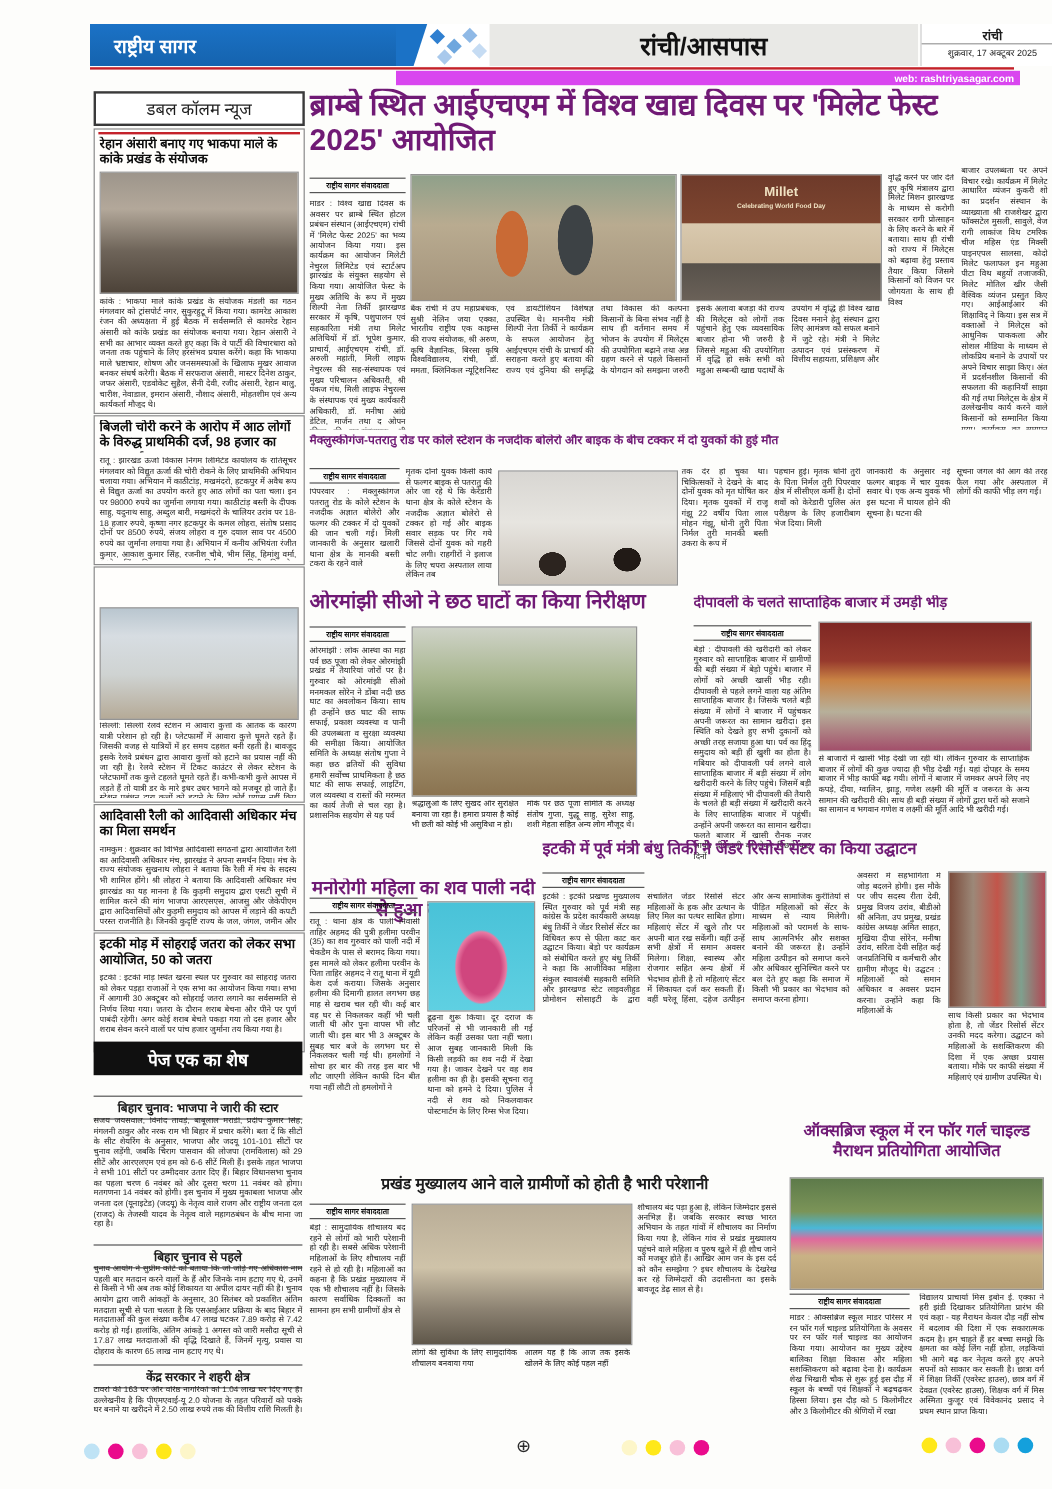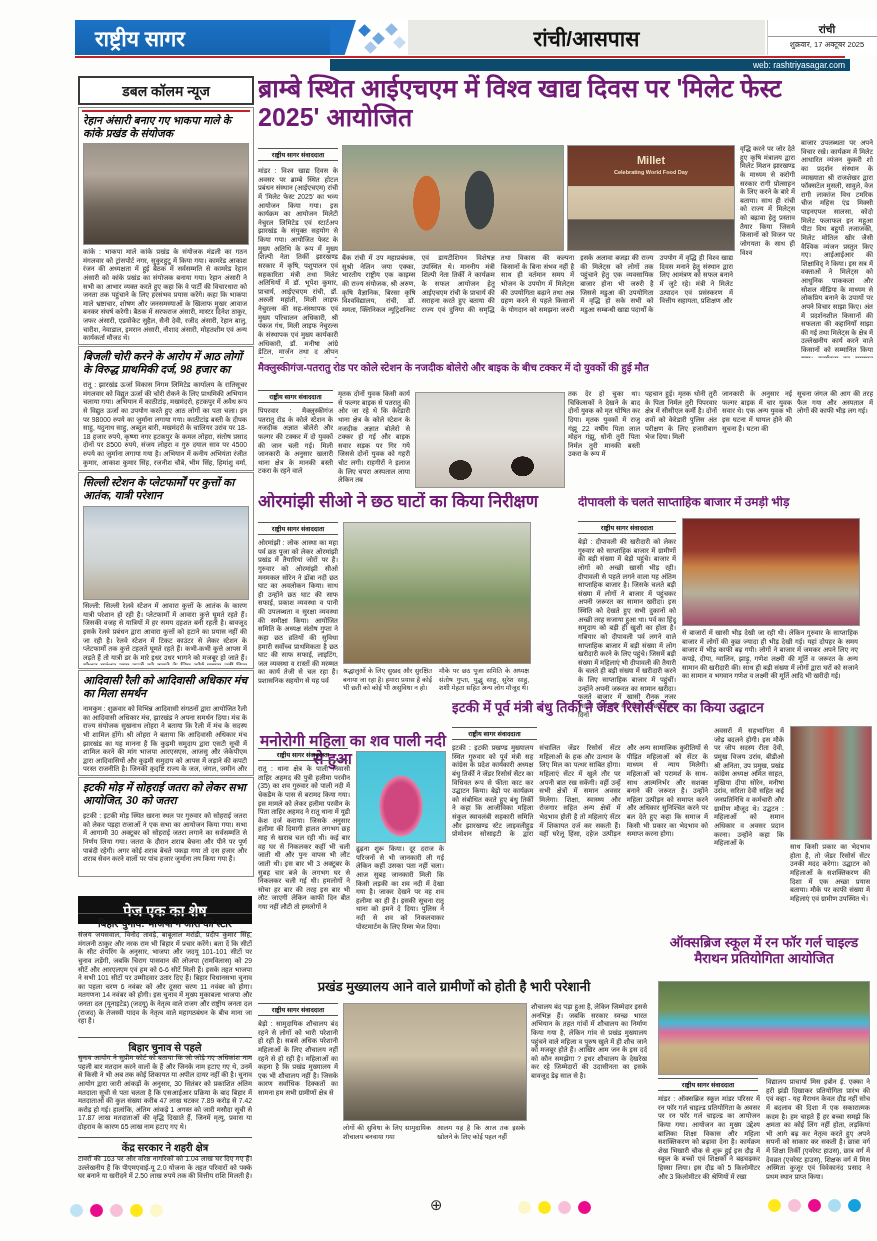--- a/index.html
+++ b/index.html
@@ -8,31 +8,31 @@
   .abs{position:absolute;}
   .body-text{font-size:6.8px;line-height:1.27;text-align:justify;color:#222;overflow:hidden;}
   .headline{font-weight:bold;color:#701a75;line-height:1.15;overflow:hidden;}
   .byline{font-size:6.4px;font-weight:bold;text-align:center;color:#111;
           border-top:1px solid #555;border-bottom:1px solid #555;padding:1px 0;overflow:hidden;white-space:nowrap;}
   .boxed{border:1px solid #8a8a8a;background:#fffefc;}
   .photo{position:absolute;border:1px solid #949494;overflow:hidden;}
   .caption{font-size:6.6px;line-height:1.3;text-align:justify;color:#222;overflow:hidden;}
   
   .masthead{background:linear-gradient(180deg,#1b72c6,#1563ae);color:#fff;font-weight:bold;
-            font-size:21px;display:flex;align-items:center;padding-left:20px;}
+            font-size:16px;display:flex;align-items:center;padding-left:20px;}
   .slant{background:#fff;position:relative;overflow:hidden;}
   .diamond{width:9px;height:9px;transform:rotate(45deg);display:inline-block;margin:2px;}
   .center-band{background:#e9e9e6;display:flex;align-items:center;justify-content:center;
                font-weight:bold;font-size:21px;color:#111;}
-  .web-bar{background:#0c4a6e;color:#fff;font-weight:normal;font-size:8.5px;display:flex;
+  .web-bar{background:#d946ef;color:#fff;font-weight:bold;font-size:8.5px;display:flex;
            align-items:center;justify-content:flex-end;padding-right:5px;}
   
-  .col-box-title{border:2px solid #3a3a3a;font-weight:bold;font-size:14px;text-align:center;
+  .col-box-title{border:2px solid #3a3a3a;font-weight:normal;font-size:14px;text-align:center;
                  padding:3px 0;background:#fff;}
-  .l-headline{font-size:10.8px;font-weight:bold;line-height:1.25;color:#0c0c0c;overflow:hidden;font-style:italic;}
+  .l-headline{font-size:10.8px;font-weight:bold;line-height:1.25;color:#0c0c0c;overflow:hidden;}
   .black-band{background:#101010;color:#fff;font-weight:bold;font-size:14.5px;text-align:center;
               padding:4px 0;}
   .subhead-box{border-top:1px solid #555;border-bottom:1px solid #555;font-weight:bold;
                font-size:10px;text-align:center;padding:2px 0;overflow:hidden;}
   
   .ph-cpim{background:linear-gradient(180deg,#9d958b 0%,#b3a89a 30%,#6e6459 65%,#4c4238 100%);}
   .ph-station{background:linear-gradient(180deg,#b9c6cf 0%,#d7dde2 25%,#cfd3d2 60%,#b5aa97 100%),
               linear-gradient(90deg,#8e9aa4,#8e9aa4);}
   .ph-handshake{background:
       radial-gradient(22px 45px at 38% 55%,#c96a35 60%,transparent 62%),
@@ -95,36 +95,35 @@
     <div class="photo ph-cpim" style="left:4px;top:35px;width:164px;height:100px;"></div>
     <div class="body-text" style="position:absolute;left:4px;top:140px;width:164px;height:92px;">कांके : भाकपा माले कांके प्रखंड के संयोजक मंडली का गठन मंगलवार को ट्रांसपोर्ट नगर, सुकुरहुटू में किया गया। कामरेड आकाश रंजन की अध्यक्षता में हुई बैठक में सर्वसम्मति से कामरेड रेहान अंसारी को कांके प्रखंड का संयोजक बनाया गया। रेहान अंसारी ने सभी का आभार व्यक्त करते हुए कहा कि वे पार्टी की विचारधारा को जनता तक पहुंचाने के लिए हरसंभव प्रयास करेंगे। कहा कि भाकपा माले भ्रष्टाचार, शोषण और जनसमस्याओं के खिलाफ मुखर आवाज बनकर संघर्ष करेगी। बैठक में सरफराज अंसारी, मास्टर दिनेश ठाकुर, जफर अंसारी, एडवोकेट सुहैल, सैनी देवी, रजीद अंसारी, रेहान बालु, चारीश, नेवाडाल, इमरान अंसारी, नौशाद अंसारी, मोहतशीम एवं अन्य कार्यकर्ता मौजूद थे।</div>
   </div>
 
   <div class="abs boxed" style="left:78px;top:346px;width:174px;height:123px;">
     <div class="l-headline" style="margin:3px 4px;height:27px;">बिजली चोरी करने के आरोप में आठ लोगों के विरुद्ध प्राथमिकी दर्ज, 98 हजार का लगा जुर्माना</div>
     <div class="body-text" style="position:absolute;left:4px;top:34px;width:164px;height:86px;">रातू : झारखंड ऊर्जा विकास निगम लिमिटेड कार्यालय के रातिसूचर मंगलवार को विद्युत ऊर्जा की चोरी रोकने के लिए प्राथमिकी अभियान चलाया गया। अभियान में काठीटांड़, मखमंदरो, हटकपुर में अवैध रूप से विद्युत ऊर्जा का उपयोग करते हुए आठ लोगों का पता चला। इन पर 98000 रुपये का जुर्माना लगाया गया। काठीटांड़ बस्ती के दीपक साहु, यदुनाथ साहु, अब्दुल बारी, मखमंदरो के चालियर उरांव पर 18-18 हजार रुपये, कृष्णा नगर हटकपुर के कमल लोहरा, संतोष प्रसाद दोनों पर 8500 रुपये, संजय लोहरा व गुरु दयाल साव पर 4500 रुपये का जुर्माना लगाया गया है। अभियान में कनीय अभियंता रंजीत कुमार, आकाश कुमार सिंह, रजनीश चौबे, भीम सिंह, हिमांशु वर्मा, अशोक सिंह, विजय प्रसाद गुप्ता, निर्मल रजक, दिलीप किस्कोट्टा शामिल थे।</div>
   </div>
 
   <div class="abs boxed" style="left:78px;top:472px;width:174px;height:195px;">
-    <div class="l-headline" style="margin:3px 4px;height:27px;">सिल्ली स्टेशन के प्लेटफार्मों पर कुत्तों का आतंक, यात्री परेशान</div>
     <div class="photo ph-station" style="left:4px;top:33px;width:164px;height:92px;"></div>
     <div class="body-text" style="position:absolute;left:4px;top:129px;width:164px;height:63px;">सिल्ली: सिल्ली रेलवे स्टेशन में आवारा कुत्तों के आतंक के कारण यात्री परेशान हो रही है। प्लेटफार्मों में आवारा कुत्ते घूमते रहते हैं। जिसकी वजह से यात्रियों में हर समय दहशत बनी रहती है। बावजूद इसके रेलवे प्रबंधन द्वारा आवारा कुत्तों को हटाने का प्रयास नहीं की जा रही है। रेलवे स्टेशन में टिकट काउंटर से लेकर स्टेशन के प्लेटफार्मों तक कुत्ते टहलते घूमते रहते हैं। कभी-कभी कुत्ते आपस में लड़ते हैं तो यात्री डर के मारे इधर उधर भागने को मजबूर हो जाते हैं। स्टेशन प्रबंधन द्वारा कुत्तों को हटाने के लिए कोई प्रयास नहीं किए जाने पर यात्रियों में रोष है। स्टेशन प्रबंधक निखिल कुमार महतो से पूछे जाने पर उन्होंने कहा कि कई बार हटाने का प्रयास किया गया है परंतु फिर से वापस आ जाते हैं।</div>
   </div>
 
   <div class="abs boxed" style="left:78px;top:670px;width:174px;height:104px;">
     <div class="l-headline" style="margin:3px 4px;height:27px;">आदिवासी रैली को आदिवासी अधिकार मंच का मिला समर्थन</div>
     <div class="body-text" style="position:absolute;left:4px;top:34px;width:164px;height:67px;">नामकुम : शुक्रवार को विभिन्न आदिवासी संगठनों द्वारा आयोजित रैली का आदिवासी अधिकार मंच, झारखंड ने अपना समर्थन दिया। मंच के राज्य संयोजक सुखनाथ लोहरा ने बताया कि रैली में मंच के सदस्य भी शामिल होंगे। श्री लोहरा ने बताया कि आदिवासी अधिकार मंच झारखंड का यह मानना है कि कुड़मी समुदाय द्वारा एसटी सूची में शामिल करने की मांग भाजपा आरएसएस, आजसु और जेकेपीएम द्वारा आदिवासियों और कुड़मी समुदाय को आपस में लड़ाने की कपटी परस्त राजनीति है। जिनकी कुदृष्टि राज्य के जल, जंगल, जमीन और खनिज पर है और मंच इसके खिलाफ संघर्ष जारी रखेगा।</div>
   </div>
 
   <div class="abs boxed" style="left:78px;top:777px;width:174px;height:98px;">
-    <div class="l-headline" style="margin:3px 4px;height:27px;">इटकी मोड़ में सोहराई जतरा को लेकर सभा आयोजित, 30 को जतरा</div>
+    <div class="l-headline" style="margin:3px 4px;height:27px;">इटकी मोड़ में सोहराई जतरा को लेकर सभा आयोजित, 50 को जतरा</div>
     <div class="body-text" style="position:absolute;left:4px;top:34px;width:164px;height:60px;">इटकी : इटकी मोड़ स्थित खरना स्थल पर गुरुवार को सोहराई जतरा को लेकर पड़हा राजाओं ने एक सभा का आयोजन किया गया। सभा में आगामी 30 अक्टूबर को सोहराई जतरा लगाने का सर्वसम्मति से निर्णय लिया गया। जतरा के दौरान शराब बेचना और पीने पर पूर्ण पाबंदी रहेगी। अगर कोई शराब बेचते पकड़ा गया तो दस हजार और शराब सेवन करने वालों पर पांच हजार जुर्माना तय किया गया है।</div>
   </div>
 
-  <div class="abs black-band" style="left:78px;top:896px;width:174px;">
+  <div class="abs black-band" style="left:78px;top:868px;width:174px;">
     <span>पेज एक का शेष</span>
   </div>
   <div class="abs subhead-box" style="left:78px;top:913px;width:174px;">
     <span>बिहार चुनाव: भाजपा ने जारी की स्टार</span>
   </div>
   <div class="abs body-text" style="left:78px;top:931px;width:174px;height:103px;">संजय जयसवाल, विनोद तावड़े, बाबूलाल मरांडी, प्रदीप कुमार सिंह, मंगलनी ठाकुर और नरक राम भी बिहार में प्रचार करेंगे। बता दें कि सीटों के सीट शेयरिंग के अनुसार, भाजपा और जदयू 101-101 सीटों पर चुनाव लड़ेंगी, जबकि चिराग पासवान की लोजपा (रामविलास) को 29 सीटें और आरएलएम एवं हम को 6-6 सीटें मिली हैं। इसके तहत भाजपा ने सभी 101 सीटों पर उम्मीदवार उतार दिए हैं। बिहार विधानसभा चुनाव का पहला चरण 6 नवंबर को और दूसरा चरण 11 नवंबर को होगा। मतगणना 14 नवंबर को होगी। इस चुनाव में मुख्य मुकाबला भाजपा और जनता दल (यूनाइटेड) (जदयू) के नेतृत्व वाले राजग और राष्ट्रीय जनता दल (राजद) के तेजस्वी यादव के नेतृत्व वाले महागठबंधन के बीच माना जा रहा है।</div>
   <div class="abs subhead-box" style="left:78px;top:1037px;width:174px;">
     <span>बिहार चुनाव से पहले</span>
   </div>
   <div class="abs body-text" style="left:78px;top:1054px;width:174px;height:80px;">चुनाव आयोग ने सुप्रीम कोर्ट को बताया कि जो जोड़े गए अधिकांश नाम पहली बार मतदान करने वालों के हैं और जिनके नाम हटाए गए थे, उनमें से किसी ने भी अब तक कोई शिकायत या अपील दायर नहीं की है। चुनाव आयोग द्वारा जारी आंकड़ों के अनुसार, 30 सितंबर को प्रकाशित अंतिम मतदाता सूची से पता चलता है कि एसआईआर प्रक्रिया के बाद बिहार में मतदाताओं की कुल संख्या करीब 47 लाख घटकर 7.89 करोड़ से 7.42 करोड़ हो गई। हालांकि, अंतिम आंकड़े 1 अगस्त को जारी मसौदा सूची से 17.87 लाख मतदाताओं की वृद्धि दिखाते हैं, जिनमें मृत्यु, प्रवास या दोहराव के कारण 65 लाख नाम हटाए गए थे।</div>

